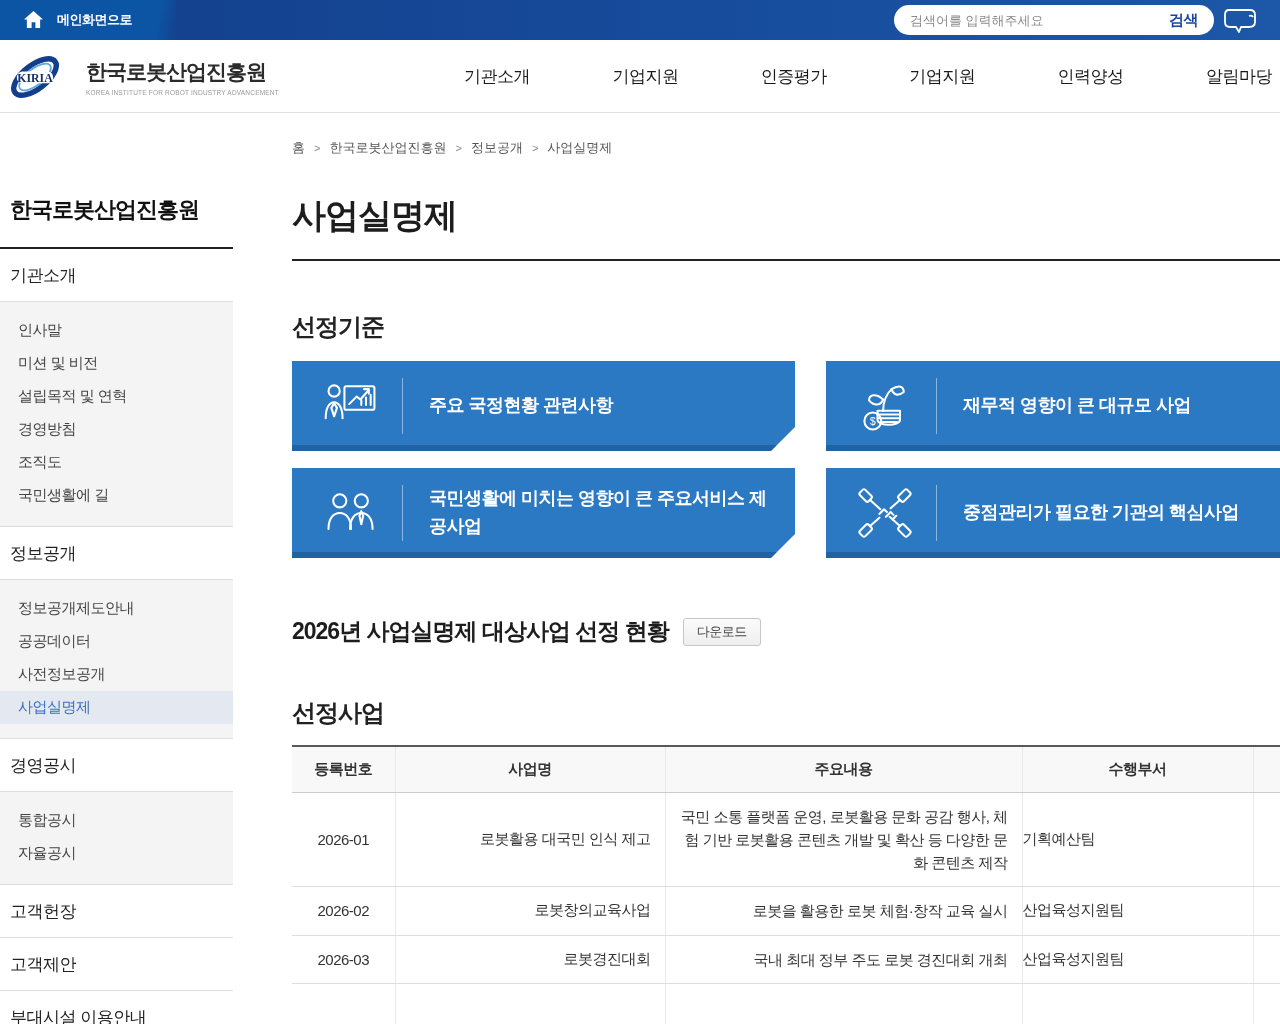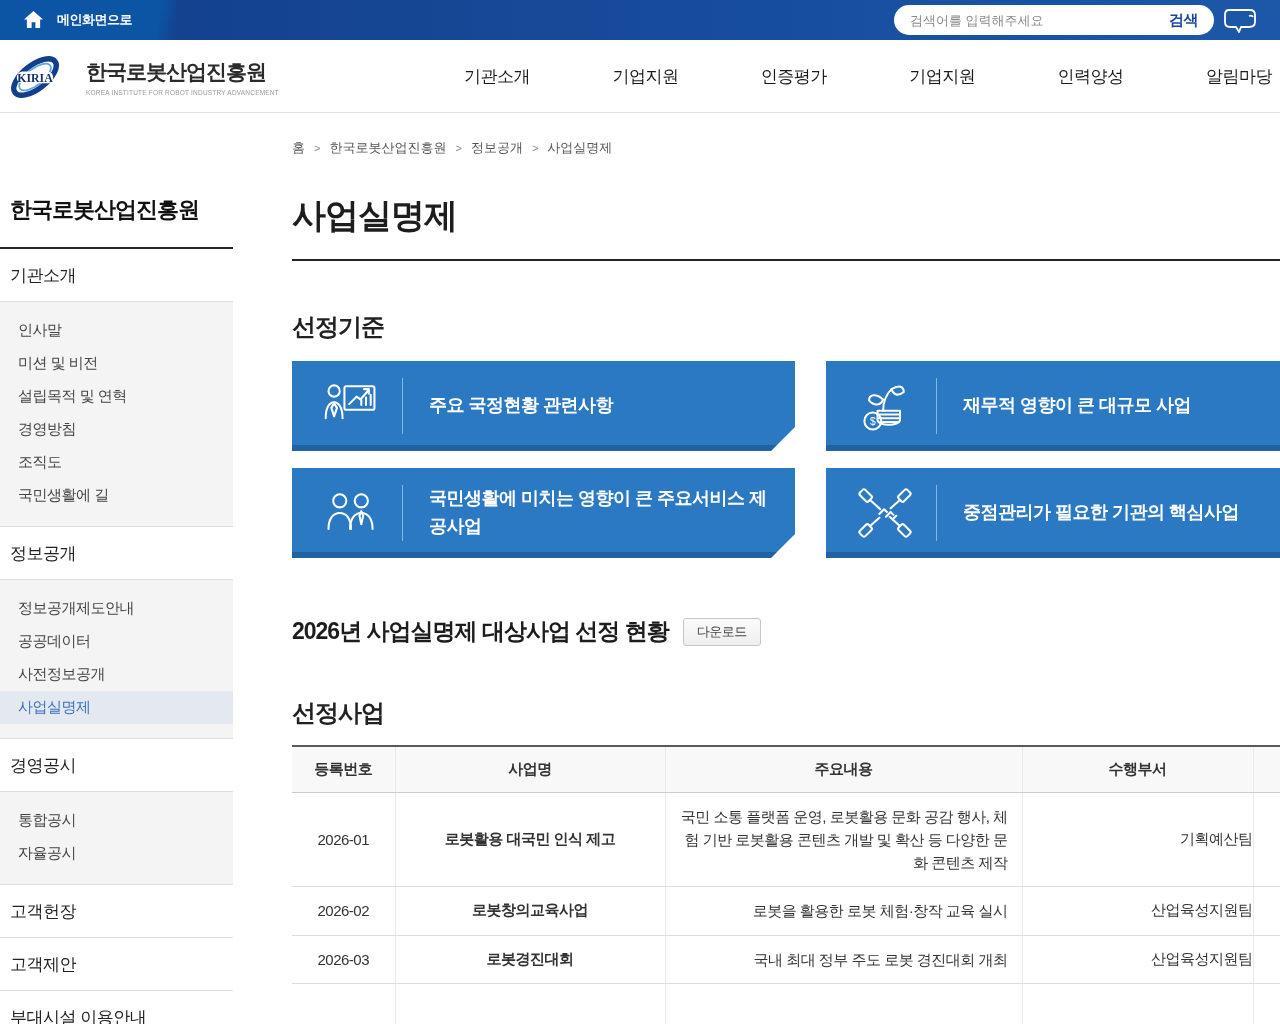--- a/index.html
+++ b/index.html
@@ -78,23 +78,23 @@
 
   table.biz { margin-top:16px; width:1060px; table-layout:fixed; border-collapse:collapse;
     border-top:2px solid #5a5a5a; }
   table.biz th { background:#F8F8F8; font-size:15px; font-weight:600; color:#333;
     letter-spacing:-0.5px; height:46px; border-bottom:1px solid #CCC; text-align:center; }
   table.biz td { font-size:15px; color:#333; letter-spacing:-0.5px; border-bottom:1px solid #DDD;
     vertical-align:middle; background:#fff; }
   table.biz th, table.biz td { border-right:1px solid #EAEAEA; }
   table.biz th:last-child, table.biz td:last-child { border-right:none; }
   td.c-no { text-align:center; color:#3A6FC4; cursor:pointer; }
-  td.c-name { text-align:center; padding:10px 0;font-weight:bold; }
+  td.c-name { text-align:right; padding:10px 14px; }
   td.c-desc { text-align:right; padding:12px 14px; line-height:1.55; }
-  td.c-dept { text-align:right; }
+  td.c-dept { text-align:left; }
   tbody tr:nth-child(1) td { height:84px; }
   tbody tr:nth-child(2) td { height:46px; }
   tbody tr:nth-child(3) td { height:45px; }
   tbody tr:nth-child(4) td { height:121px; }
 </style>
 </head>
 <body>
 
 <div class="topbar">
   <div class="home-area">

